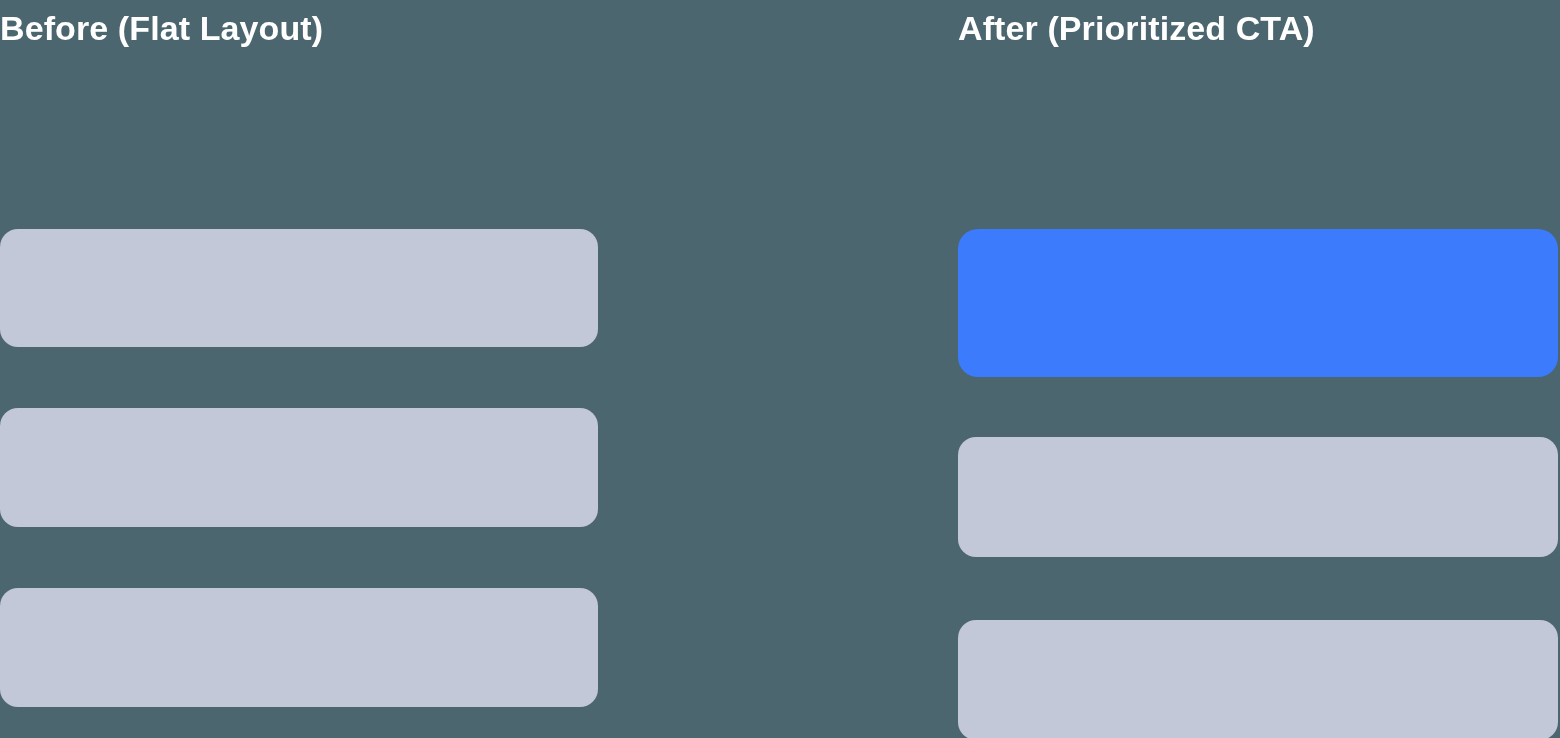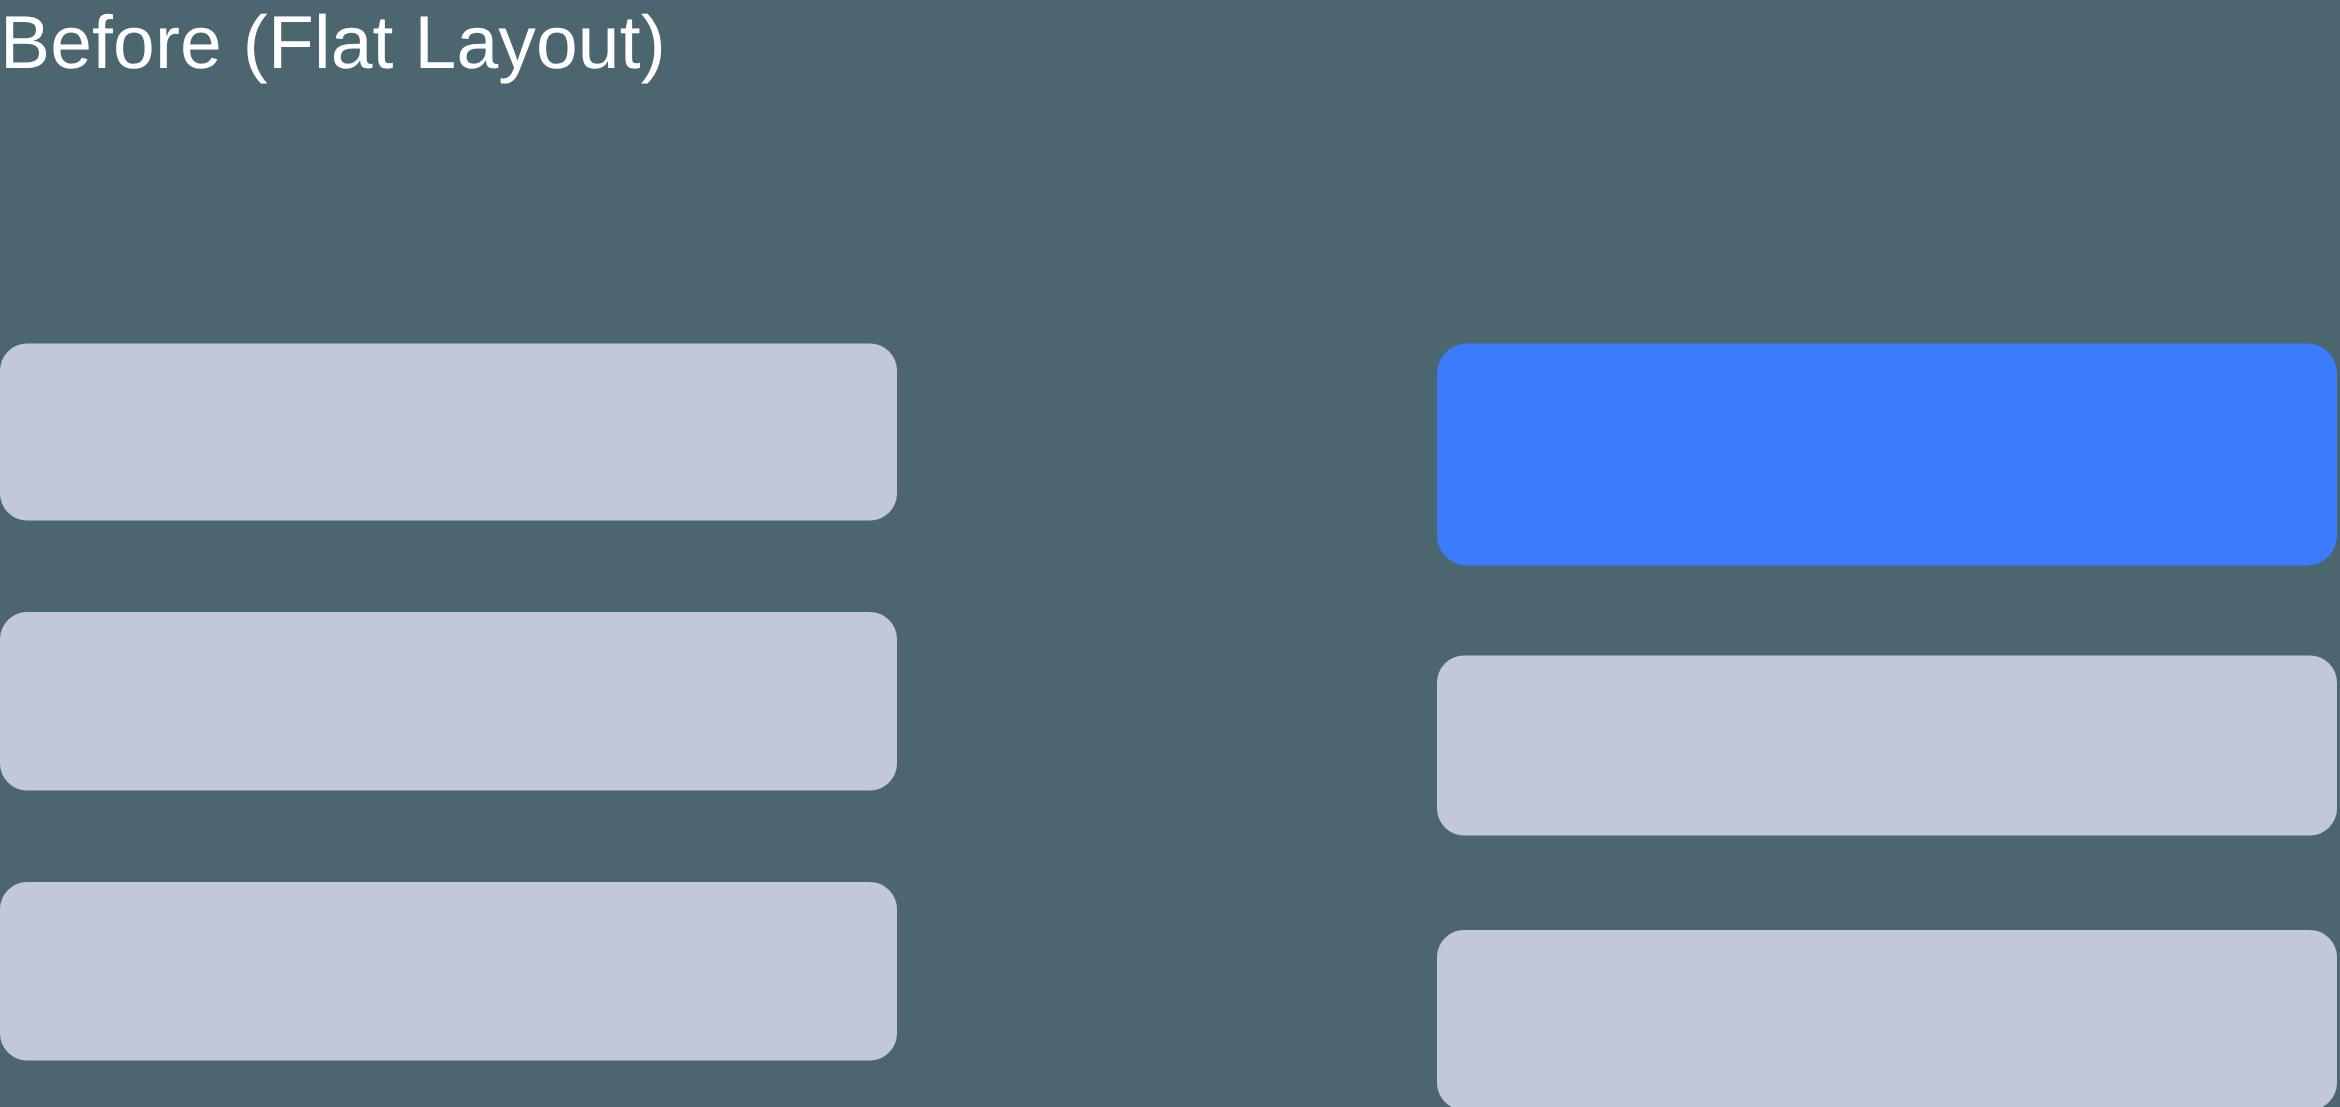--- a/index.html
+++ b/index.html
@@ -36,22 +36,22 @@
     left: 958px;
     width: 600px;
   }
 
   
   .panel-title {
     position: absolute;
     top: 2px;
     left: 0px;
     margin: 0;
-    font-size: 50px;
-    font-weight: 400;
+    font-size: 34px;
+    font-weight: 700;
     line-height: 52px;
     color: #ffffff;
     letter-spacing: 0.1px;
     white-space: nowrap;
     text-align: right;
   }
 
   
   .block {
     position: absolute;
@@ -87,20 +87,21 @@
     <h2 class="panel-title">Before (Flat Layout)</h2>
 
     <div class="block before-row-1"></div>
 
     <div class="block before-row-2"></div>
 
     <div class="block before-row-3"></div>
   </section>
 
   <section class="panel panel-after">
+    <h2 class="panel-title">After (Prioritized CTA)</h2>
 
     <div class="block cta after-row-1"></div>
 
     <div class="block after-row-2"></div>
 
     <div class="block after-row-3"></div>
   </section>
 
 </div>
 

